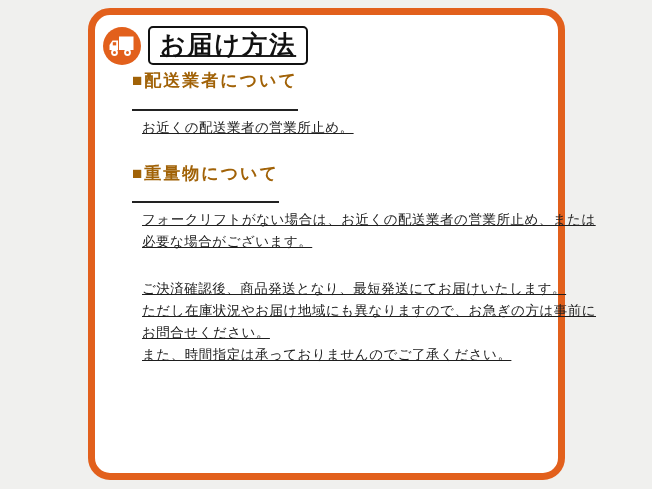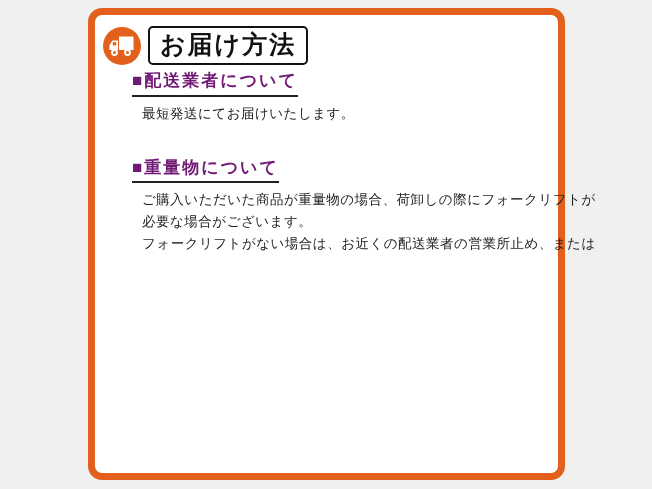--- a/index.html
+++ b/index.html
@@ -18,21 +18,22 @@
   }
   .frame {
     position: absolute;
     left: 88px;
     top: 8px;
     width: 477px;
     height: 472px;
     box-sizing: border-box;
     background: #ffffff;
     border: 7px solid #e2601c;
-    border-radius: 14px;
+    border-radius: 22px;
+    text-decoration: underline;
   }
   .header-row {
     display: flex;
     align-items: center;
     margin: 11px 0 0 8px;
     gap: 7px;
   }
   .truck-badge {
     width: 38px;
     height: 38px;
@@ -45,33 +46,33 @@
     font-size: 25px;
     font-weight: bold;
     letter-spacing: 2px;
     color: #111111;
     line-height: 1.25;
   }
   .sections {
     margin: 6px 14px 0 37px;
   }
   .section {
-    margin-top: 33px;
+    margin-top: 25px;
   }
   .section:first-child {
     margin-top: 4px;
   }
   .section-heading {
     display: inline-block;
     font-size: 17px;
     font-weight: bold;
-    color: #701a75;
+    color: #a16207;
     letter-spacing: 2px;
     border-bottom: 2px solid #222222;
-    padding-bottom: 3px;
+    padding-bottom: 17px;
     margin-bottom: 6px;
     line-height: 1.2;
   }
   .section-body {
     margin-left: 10px;
   }
   .body-line {
     font-size: 13.5px;
     line-height: 22px;
     color: #222222;
@@ -100,30 +101,35 @@
       <circle cx="24.5" cy="25.5" r="1.5" fill="#e2601c"></circle>
     </svg>
     <div class="title-box">お届け方法</div>
   </div>
 
   <div class="sections">
 
     <div class="section">
       <div class="section-heading">■配送業者について</div>
       <div class="section-body">
-        <div class="body-line">最短発送にてお届けいたします。</div>
+        <div class="body-line">お近くの配送業者の営業所止め。</div>
       </div>
     </div>
 
     <div class="section">
       <div class="section-heading">■重量物について</div>
       <div class="section-body">
-        <div class="body-line">ご購入いただいた商品が重量物の場合、荷卸しの際にフォークリフトが</div>
+        <div class="body-line">フォークリフトがない場合は、お近くの配送業者の営業所止め、または</div>
         <div class="body-line">必要な場合がございます。</div>
-        <div class="body-line">フォークリフトがない場合は、お近くの配送業者の営業所止め、または</div>
       </div>
     </div>
 
     <div class="section">
+      <div class="section-body">
+        <div class="body-line">ご決済確認後、商品発送となり、最短発送にてお届けいたします。</div>
+        <div class="body-line">ただし在庫状況やお届け地域にも異なりますので、お急ぎの方は事前に</div>
+        <div class="body-line">お問合せください。</div>
+        <div class="body-line">また、時間指定は承っておりませんのでご了承ください。</div>
+      </div>
     </div>
 
   </div>
 </div>
 
 </body></html>

